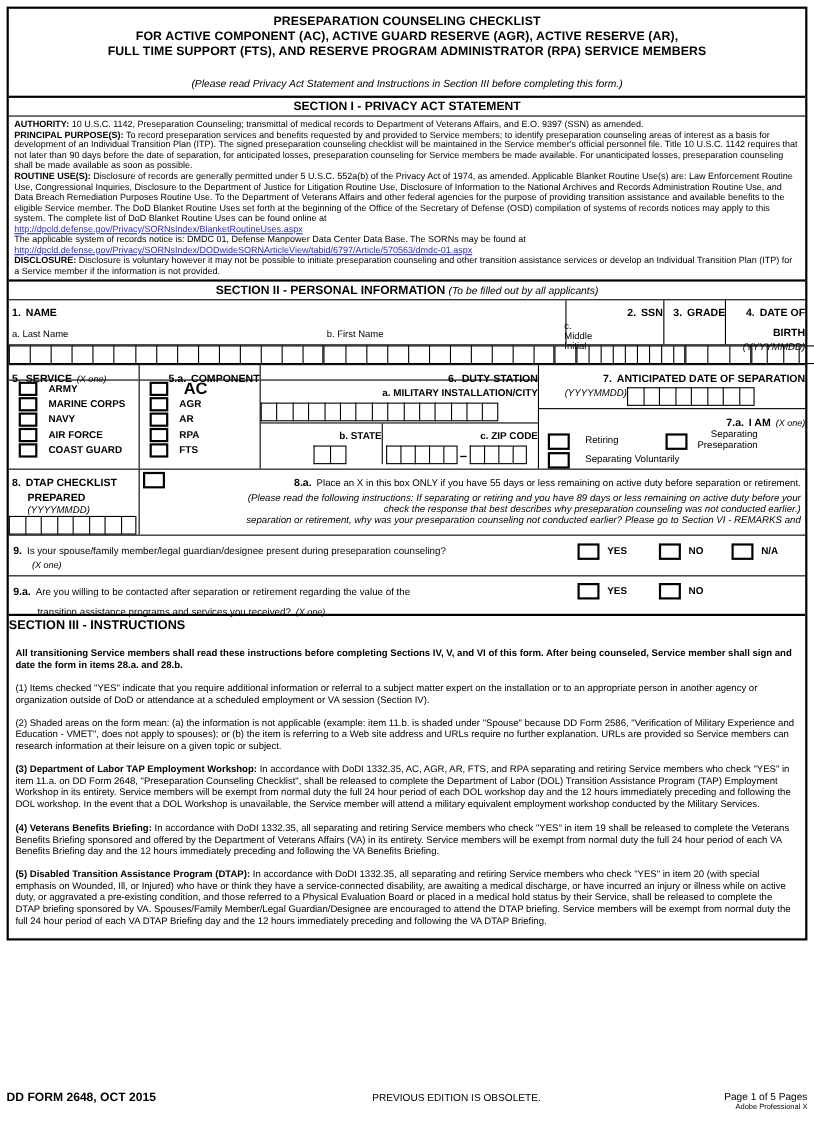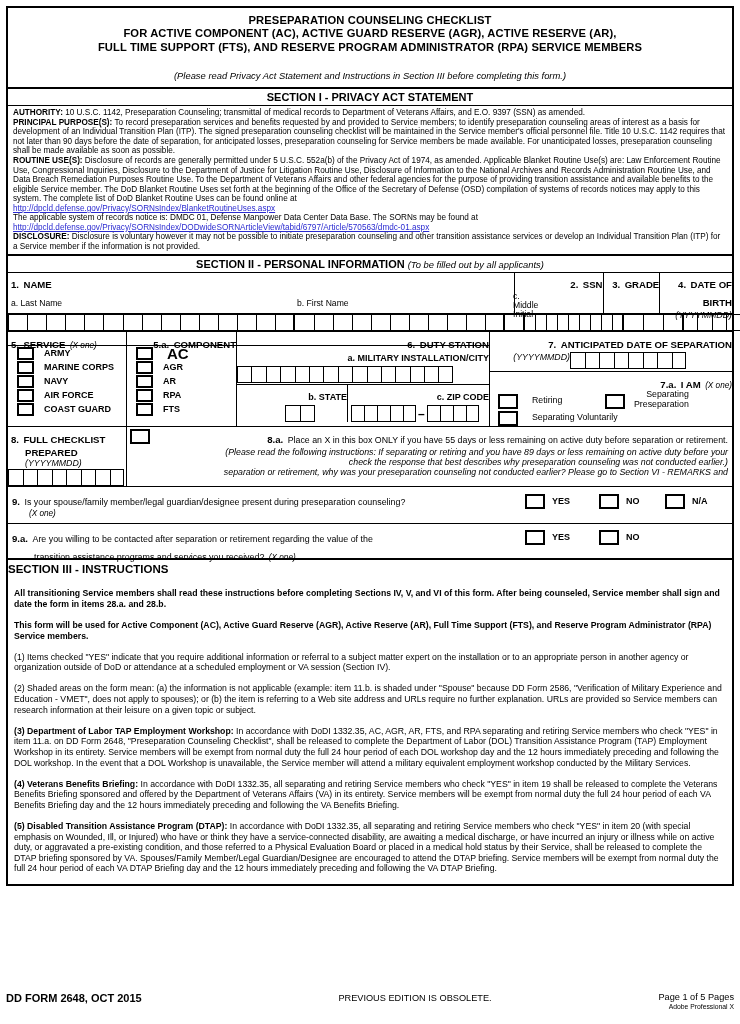--- a/index.html
+++ b/index.html
@@ -303,21 +303,21 @@
           <span style="position:absolute;left:144px;top:-3px;font-size:8.8px;line-height:10px;"><span>Separating</span><br><span>Preseparation</span></span>
           <span class="ckbox-lg" style="position:absolute;left:8px;top:19px;"></span>
           <span style="position:absolute;left:42px;top:20px;font-size:8.8px;">Separating Voluntarily</span>
         </div>
       </div>
     </div>
 
     <div class="row bt">
       <div class="cell" style="width:118px;">
         <div style="padding:2px 0 0 3px;">
-          <span class="lbl">8.</span> <span class="lbl">FULL CHECKLIST</span>
+          <span class="lbl">8.</span> <span class="lbl">DTAP CHECKLIST</span>
         </div>
         <div class="lbl" style="padding-left:17px;">PREPARED</div>
         <div class="ital9" style="padding-left:17px;">(YYYYMMDD)</div>
         <div class="comb" style="margin-top:1px;">
           <i style="width:14.5px"></i>
             <i style="width:14.5px"></i>
             <i style="width:14.5px"></i>
             <i style="width:14.5px"></i>
             <i style="width:14.5px"></i>
             <i style="width:14.5px"></i>
@@ -366,21 +366,20 @@
         <span class="lbl" style="position:absolute;left:35px;top:8px;font-size:9px;">YES</span>
         <span class="ckbox-lg" style="position:absolute;left:82px;top:6px;"></span>
         <span class="lbl" style="position:absolute;left:109px;top:8px;font-size:9px;">NO</span>
       </div>
     </div>
 
     <div style="text-align:left;font-weight:bold;font-size:11.5px;padding:3px 0 9px 0;">SECTION III - INSTRUCTIONS</div>
 
     <div class="instr">
       <p class="b">All transitioning Service members shall read these instructions before completing Sections IV, V, and VI of this form.  After being counseled, Service member shall sign and date the form in items 28.a. and 28.b.</p>
-      <p class="b">This form will be used for Active Component (AC), Active Guard Reserve (AGR), Active Reserve (AR), Full Time Support (FTS), and Reserve Program Administrator (RPA) Service members.</p>
       <p>(1)  Items checked "YES"  indicate that you require additional information or referral to a subject matter expert on the installation or to an appropriate person in another agency or organization outside of DoD or attendance at a scheduled employment or VA session (Section IV).</p>
       <p>(2)  Shaded areas on the form mean: (a) the information is not applicable (example: item 11.b. is shaded under "Spouse" because DD Form 2586, "Verification of Military Experience and Education - VMET", does not apply to spouses); or (b) the item is referring to a Web site address and URLs require no further explanation.  URLs are provided so Service members can research information at their leisure on a given topic or subject.</p>
       <p><b>(3)  Department of Labor TAP Employment Workshop:</b><span>  In accordance with DoDI 1332.35, AC, AGR, AR, FTS, and RPA separating and retiring Service members who check "YES" in item 11.a. on DD Form 2648, "Preseparation Counseling Checklist", shall be released to complete the Department of Labor (DOL) Transition Assistance Program (TAP) Employment Workshop in its entirety.  Service members will be exempt from normal duty the full 24 hour period of each DOL workshop day and the 12 hours immediately preceding and following the DOL workshop.  In the event that a DOL Workshop is unavailable, the Service member will attend a military equivalent employment workshop conducted by the Military Services.</span></p>
       <p><b>(4)  Veterans Benefits Briefing:</b><span>  In accordance with DoDI 1332.35, all separating and retiring Service members who check "YES" in item 19 shall be released to complete the Veterans Benefits Briefing sponsored and offered by the Department of Veterans Affairs (VA) in its entirety.  Service members will be exempt from normal duty the full 24 hour period of each VA Benefits Briefing day and the 12 hours immediately preceding and following the VA Benefits Briefing.</span></p>
       <p><b>(5)  Disabled Transition Assistance Program (DTAP):</b><span>  In accordance with DoDI 1332.35, all separating and retiring Service members who check "YES" in item 20 (with special emphasis on Wounded, Ill, or Injured) who have or think they have a service-connected disability, are awaiting a medical discharge, or have incurred an injury or illness while on active duty, or aggravated a pre-existing condition, and those referred to a Physical Evaluation Board or placed in a medical hold status by their Service, shall be released to complete the DTAP briefing sponsored by VA.  Spouses/Family Member/Legal Guardian/Designee are encouraged to attend the DTAP briefing.  Service members will be exempt from normal duty the full 24 hour period of each VA DTAP Briefing day and the 12 hours immediately preceding and following the VA DTAP Briefing.</span></p>
     </div>
 
   </div>
 
   <div class="footer">

